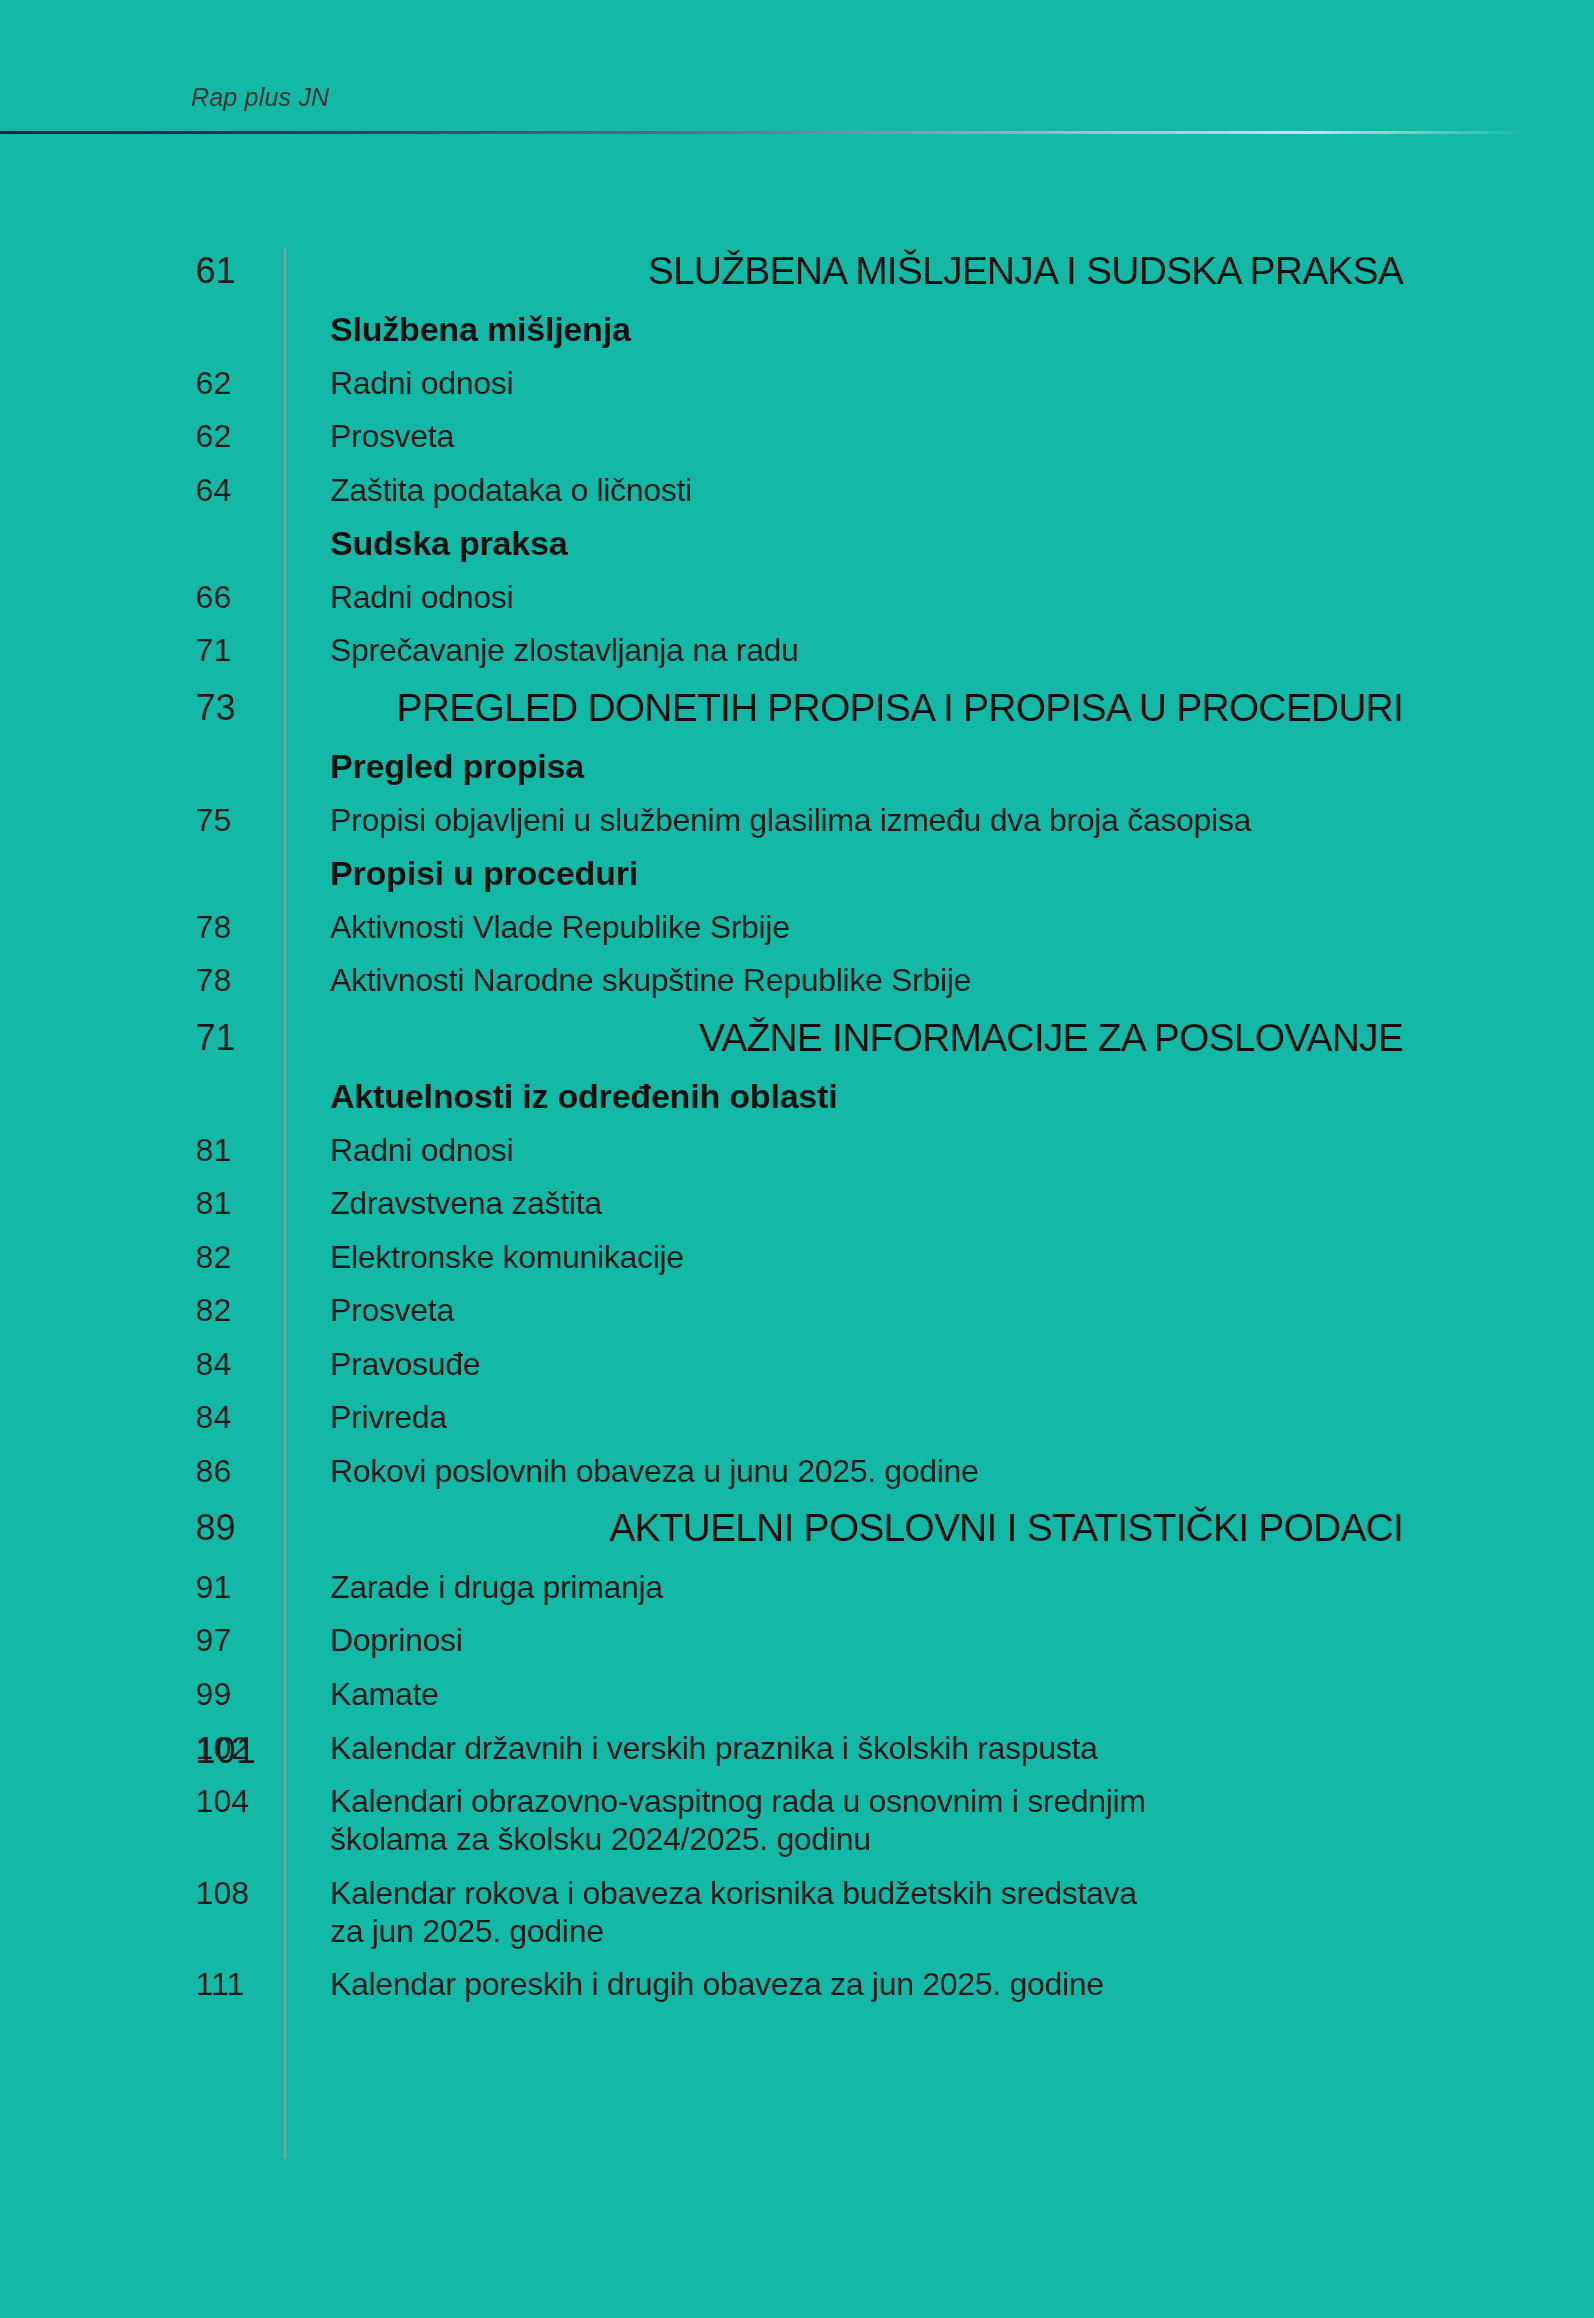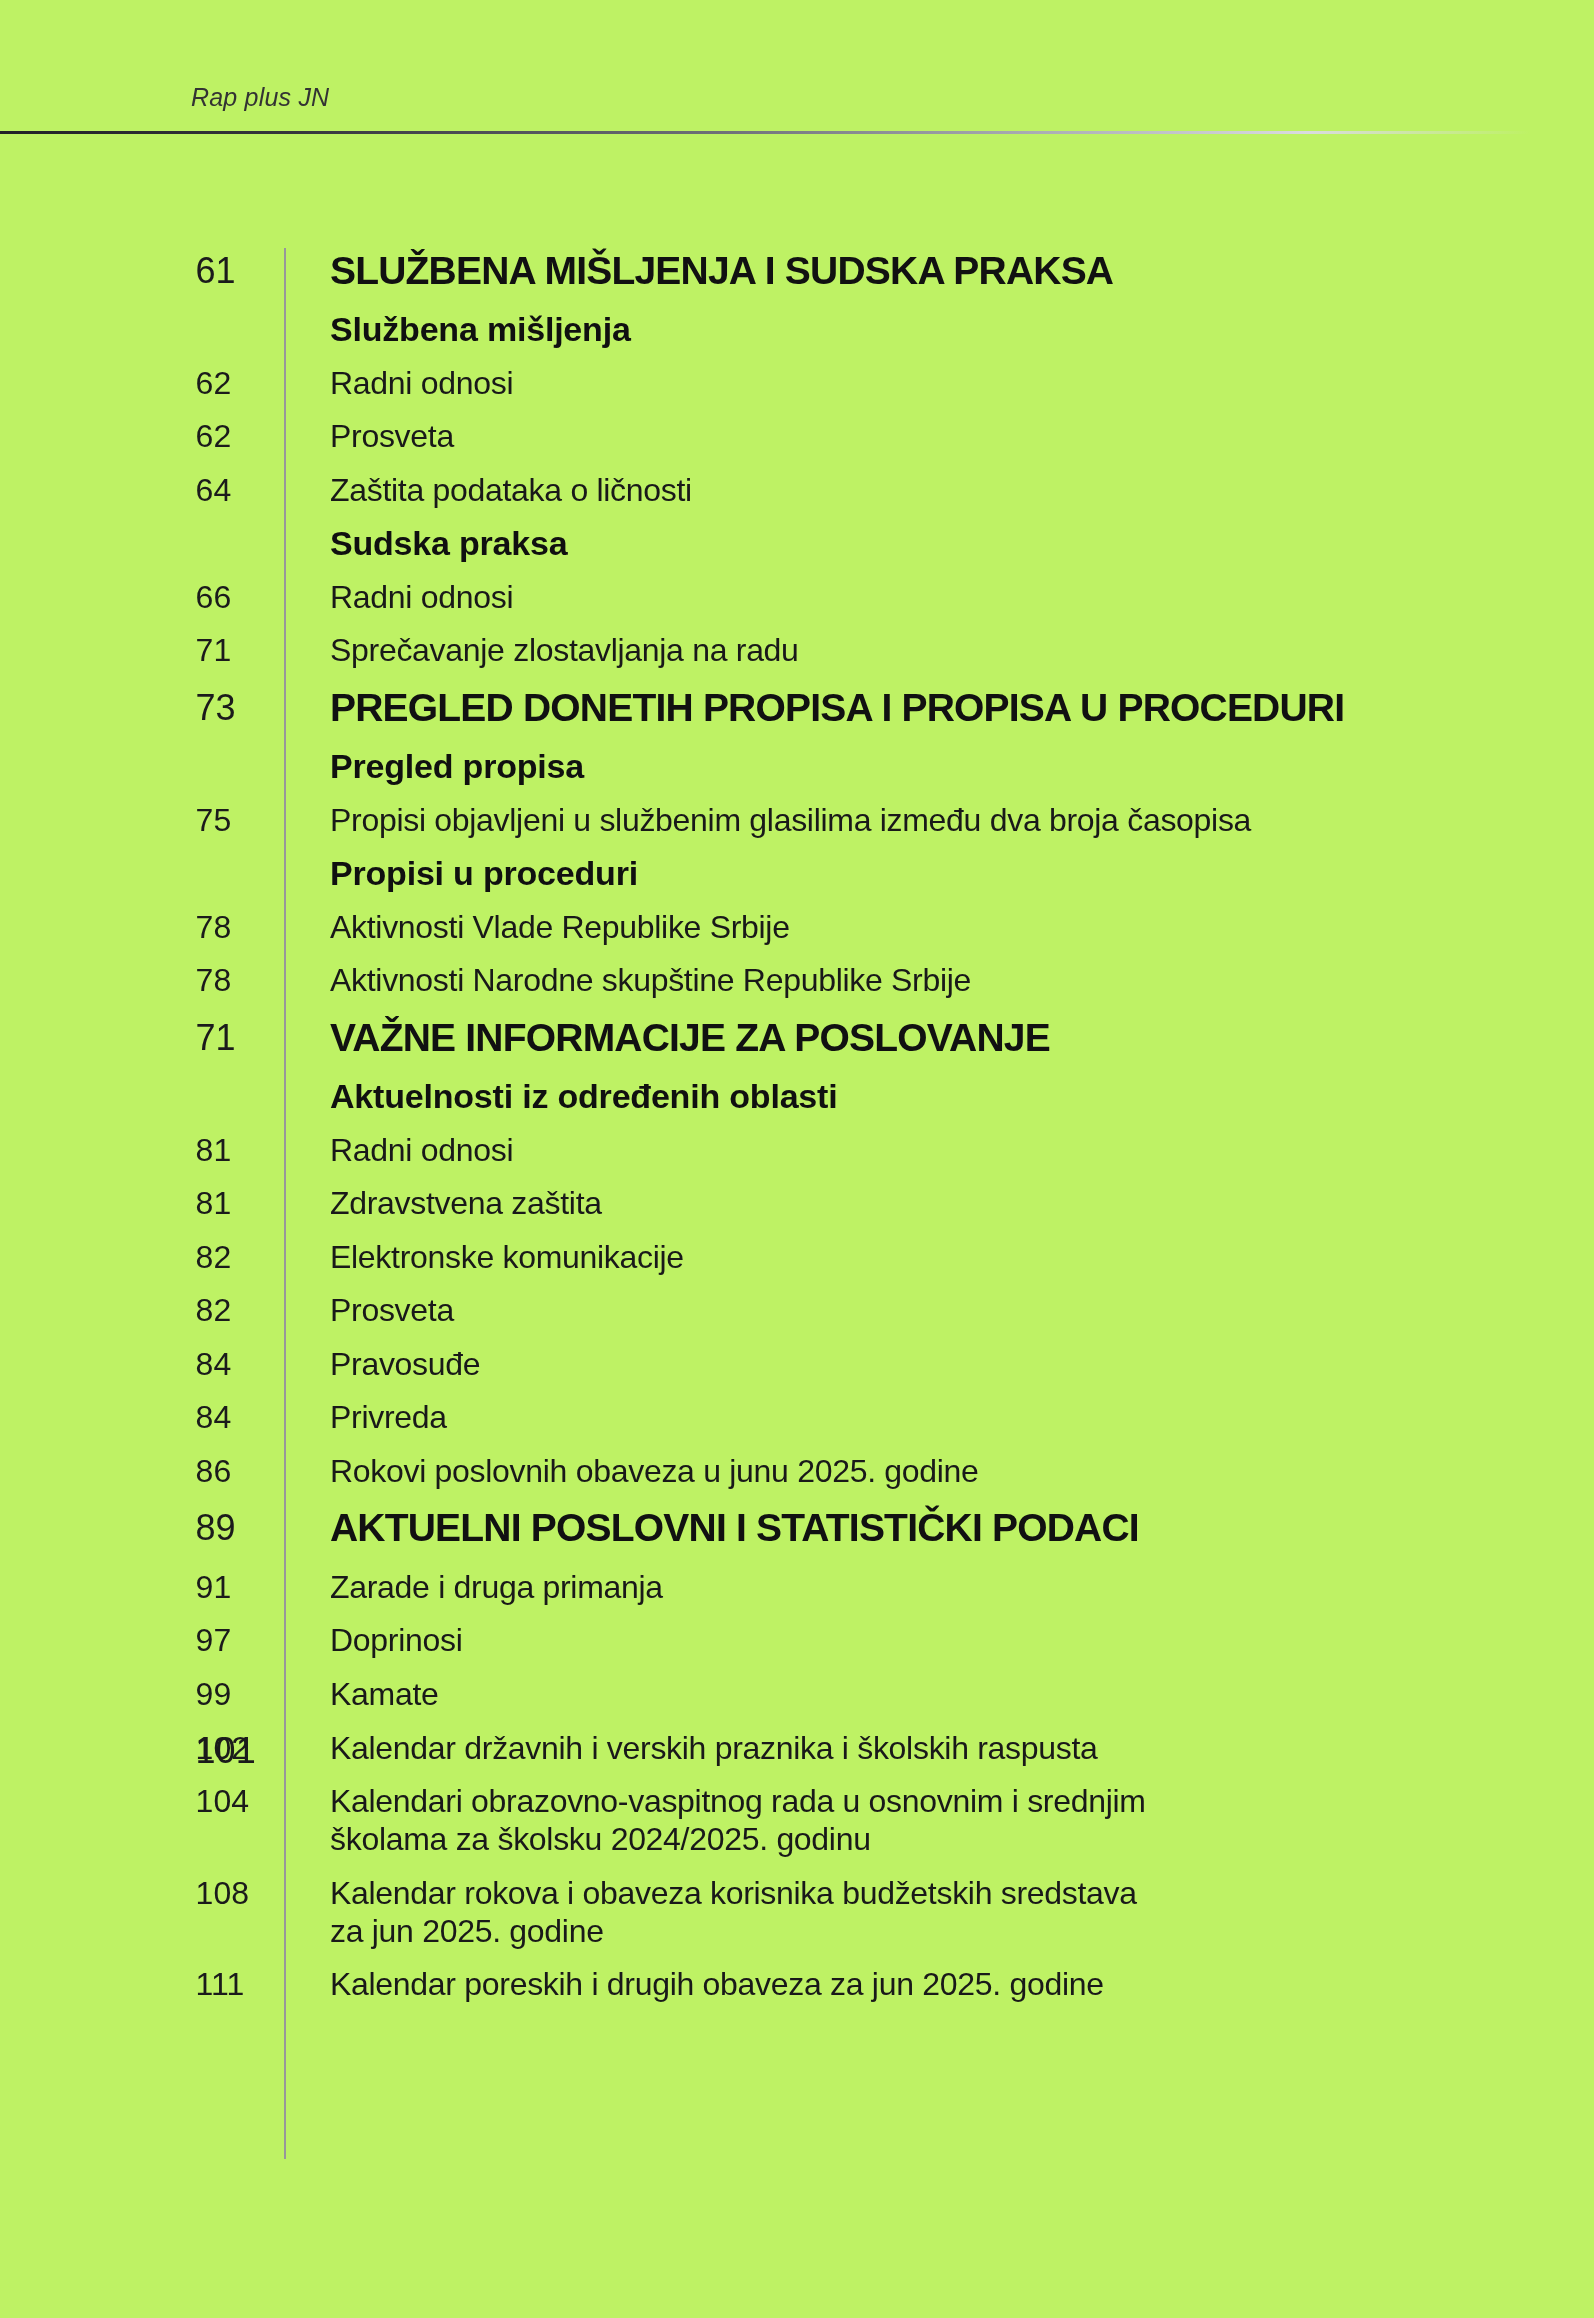--- a/index.html
+++ b/index.html
@@ -1,20 +1,20 @@
 <!DOCTYPE html>
 <html style="font-size:13px"><head>
 <meta charset="utf-8">
 <style>
   html, body { margin: 0; padding: 0; background: #fff; }
   .page {
     position: relative;
     width: 1594px;
     height: 2319px;
-    background: #bef264;
+    background: #14b8a6;
     overflow: hidden;
     font-family: "Liberation Sans", "DejaVu Sans", sans-serif;
     color: #191919;
   }
   .masthead {
     position: absolute;
     left: 191px;
     top: 82px;
     font-size: 25px;
     line-height: 31px;
@@ -70,23 +70,24 @@
     font-size: 34px;
     line-height: 38px;
     font-weight: 600;
     letter-spacing: -0.2px;
     color: #101010;
   }
   .row.sec { margin: 14.7px 0 16.4px; }
   .row.sec .label {
     font-size: 39px;
     line-height: 46px;
-    font-weight: 700;
+    font-weight: 400;
     letter-spacing: -0.8px;
     color: #111111;
+    text-align: right;
   }
   .row.sec .num { font-size: 36px; line-height: 46px; font-weight: 400; }
   #toc-list > .row.sec:first-child { margin-top: 0; }
 </style>
 </head>
 <body>
 
 <div class="page">
   <div class="masthead">Rap plus JN</div>
   <div class="header-rule"></div>

